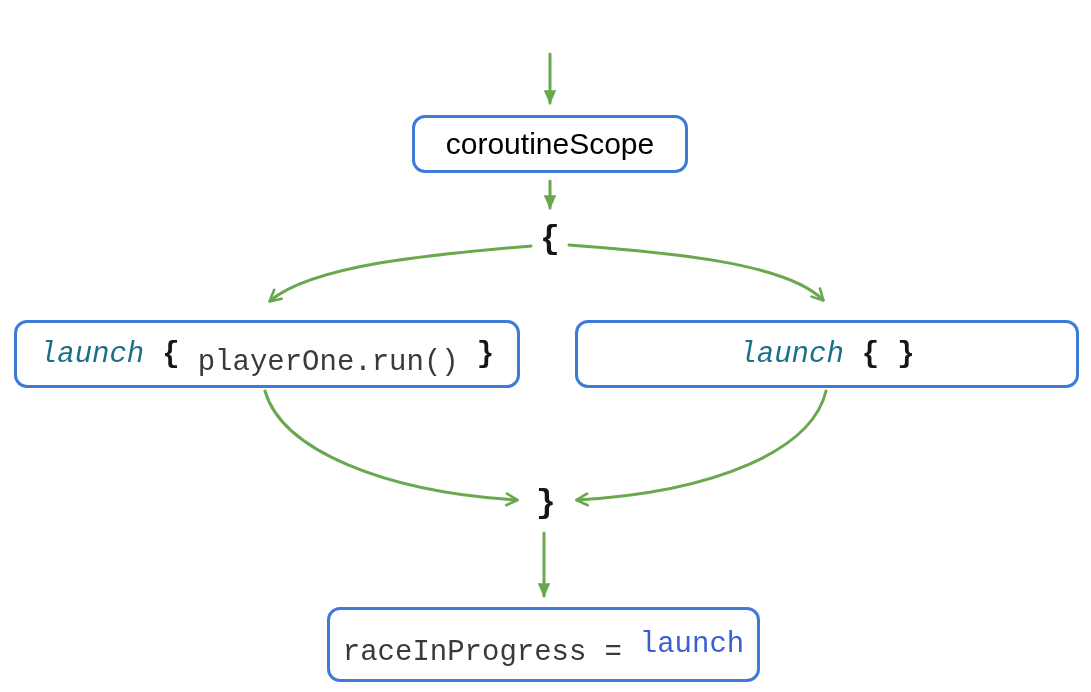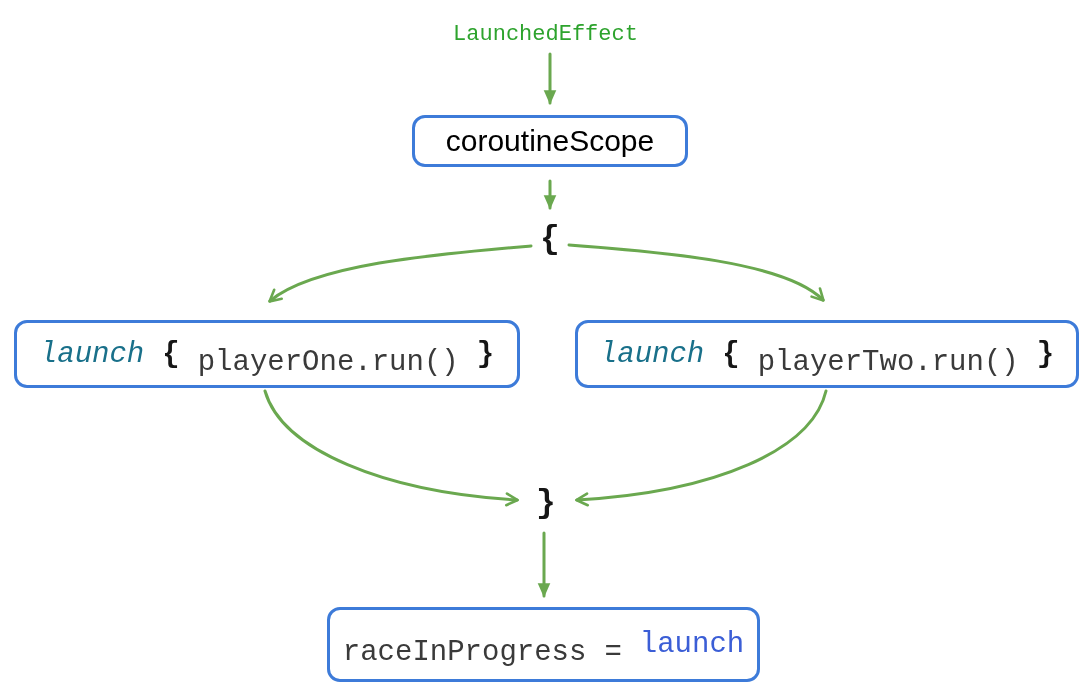--- a/index.html
+++ b/index.html
@@ -45,21 +45,21 @@
     position:absolute;
     box-sizing:border-box;
     border:3px solid var(--border-blue);
     border-radius:13px;
     background:var(--background);
     display:flex;
     align-items:center;
     justify-content:center;
   }
   .scope-node{
-    left:412px;top:115px;width:276px;height:52px;
+    left:412px;top:115px;width:276px;height:58px;
     font-size:30px;
     color:var(--scope-text);
   }
   .launch-node{
     top:320px;height:68px;
     font-size:29px;
     gap:18px;
   }
   .launch-node.left-node{left:14px;width:506px;}
   .launch-node.right-node{left:575px;width:504px;}
@@ -101,39 +101,37 @@
     </defs>
     <path class="green-line" d="M550,54 L550,103" marker-end="url(#tri)"></path>
     <path class="green-line" d="M550,181 L550,208" marker-end="url(#tri)"></path>
     <path class="green-line" d="M531,246 C438,254 314,264 270,301" marker-end="url(#vee)"></path>
     <path class="green-line" d="M569,245 C662,252 786,262 823,300" marker-end="url(#vee)"></path>
     <path class="green-line" d="M265,391 C282,450 384,492 517,500" marker-end="url(#vee)"></path>
     <path class="green-line" d="M826,391 C812,450 716,492 577,500" marker-end="url(#vee)"></path>
     <path class="green-line" d="M544,533 L544,596" marker-end="url(#tri)"></path>
   </svg>
 
-  <div class="top-label mono">LaunchedEffect</div>
 
   <div class="node scope-node">
     <span>coroutineScope</span>
   </div>
 
   <div class="mid-brace mono open-brace">{</div>
 
   <div class="node launch-node left-node mono">
     <span class="kw">launch</span>
     <span class="bold-brace">{</span>
     <span class="code">playerOne.run()</span>
     <span class="bold-brace">}</span>
   </div>
 
   <div class="node launch-node right-node mono">
     <span class="kw">launch</span>
     <span class="bold-brace">{</span>
-    <span class="code">playerTwo.run()</span>
     <span class="bold-brace">}</span>
   </div>
 
   <div class="mid-brace mono close-brace">}</div>
 
   <div class="node result-node mono">
     <span class="code">raceInProgress</span>
     <span class="code">=</span>
     <span class="val">launch</span>
   </div>

